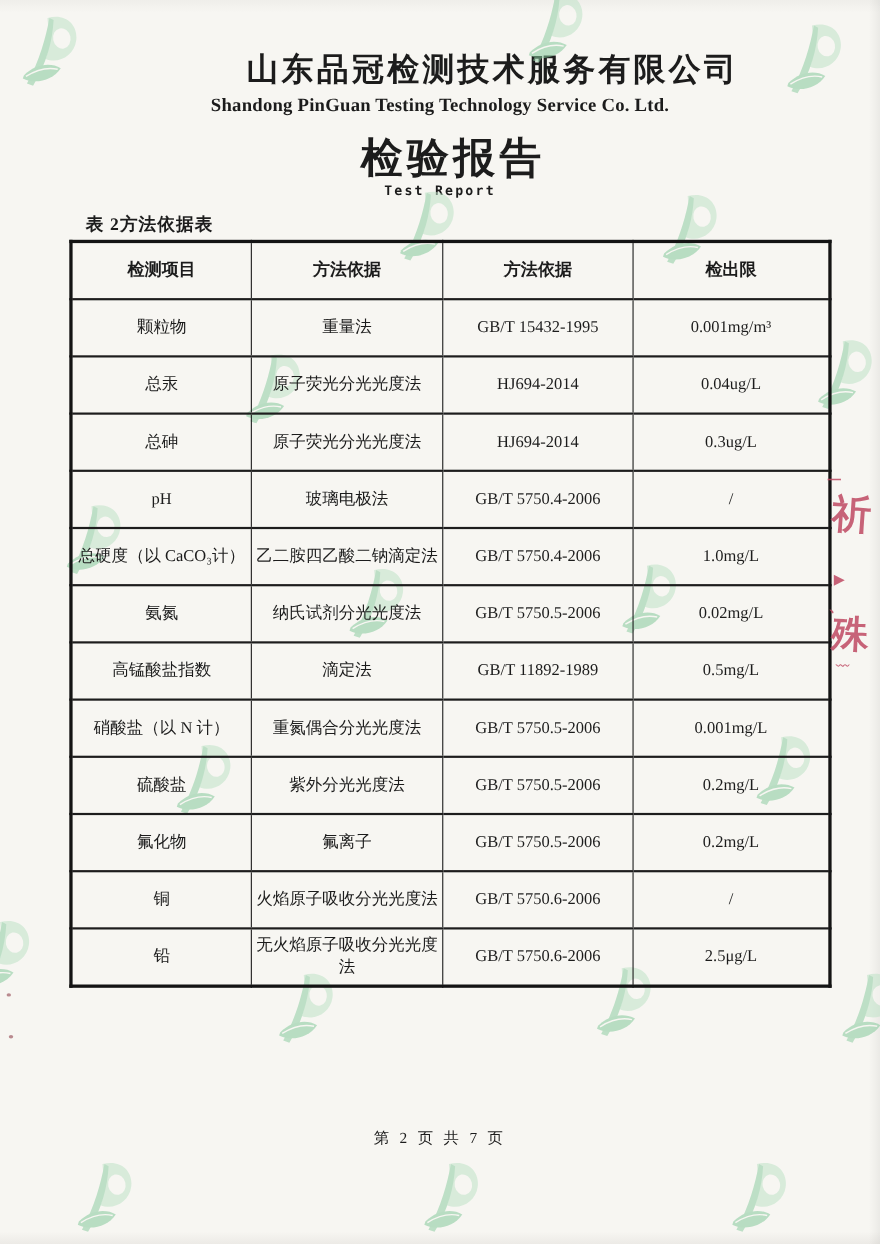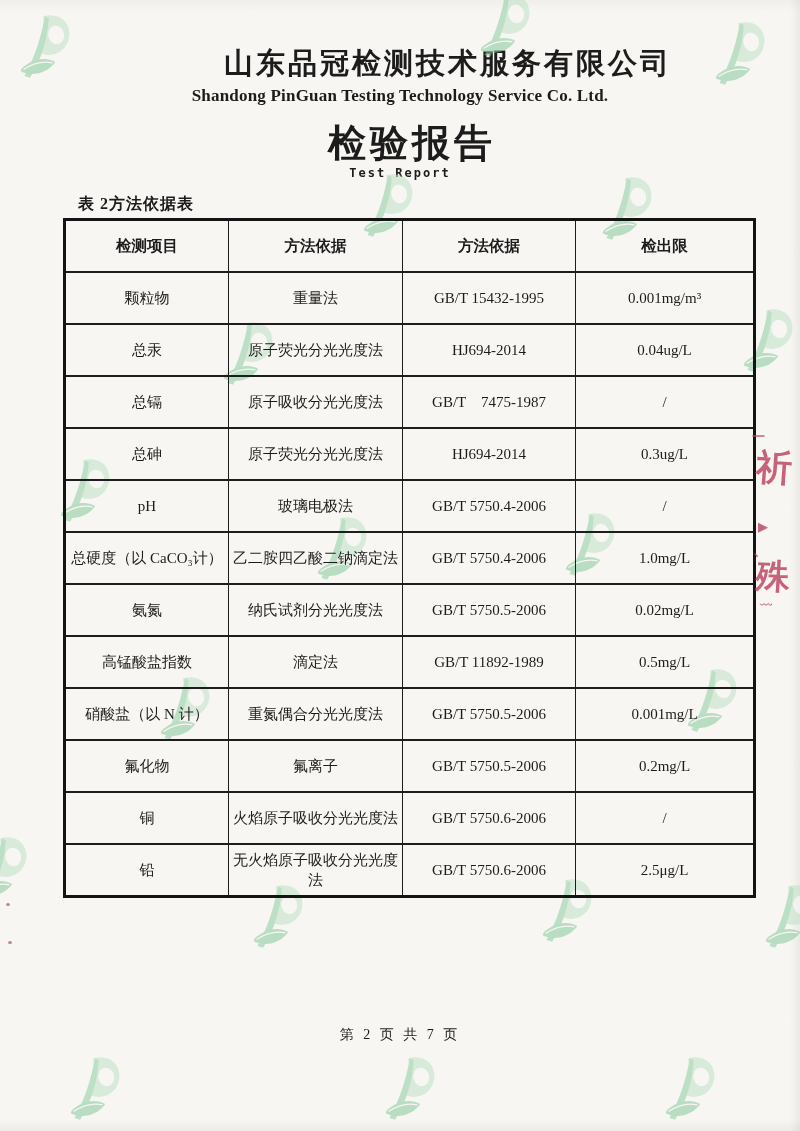--- a/index.html
+++ b/index.html
@@ -104,26 +104,20 @@
           <td class="std">GB/T 15432-1995</td>
           <td>0.001mg/m³</td>
         </tr>
         <tr>
           <td>总汞</td>
           <td>原子荧光分光光度法</td>
           <td class="std">HJ694-2014</td>
           <td>0.04ug/L</td>
         </tr>
         <tr>
-          <td>总镉</td>
-          <td>原子吸收分光光度法</td>
-          <td class="std">GB/T　7475-1987</td>
-          <td>/</td>
-        </tr>
-        <tr>
           <td>总砷</td>
           <td>原子荧光分光光度法</td>
           <td class="std">HJ694-2014</td>
           <td>0.3ug/L</td>
         </tr>
         <tr>
           <td>pH</td>
           <td>玻璃电极法</td>
           <td class="std">GB/T 5750.4-2006</td>
           <td>/</td>
@@ -144,20 +138,26 @@
           <td>高锰酸盐指数</td>
           <td>滴定法</td>
           <td class="std">GB/T 11892-1989</td>
           <td>0.5mg/L</td>
         </tr>
         <tr>
           <td>硝酸盐（以 N 计）</td>
           <td>重氮偶合分光光度法</td>
           <td class="std">GB/T 5750.5-2006</td>
           <td>0.001mg/L</td>
+        </tr>
+        <tr>
+          <td>硫酸盐</td>
+          <td>紫外分光光度法</td>
+          <td class="std">GB/T 5750.5-2006</td>
+          <td>0.2mg/L</td>
         </tr>
         <tr>
           <td>氟化物</td>
           <td>氟离子</td>
           <td class="std">GB/T 5750.5-2006</td>
           <td>0.2mg/L</td>
         </tr>
         <tr>
           <td>铜</td>
           <td>火焰原子吸收分光光度法</td>

